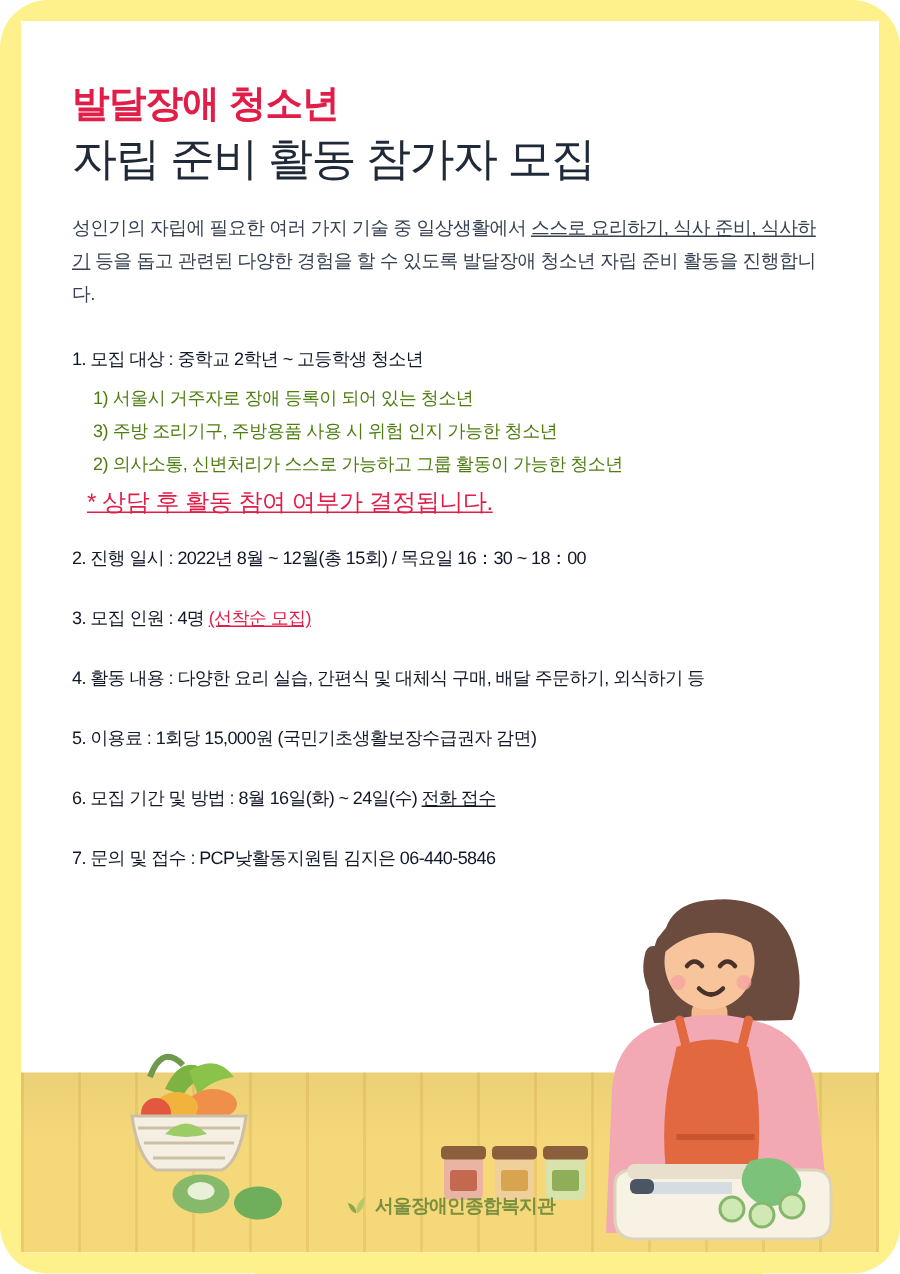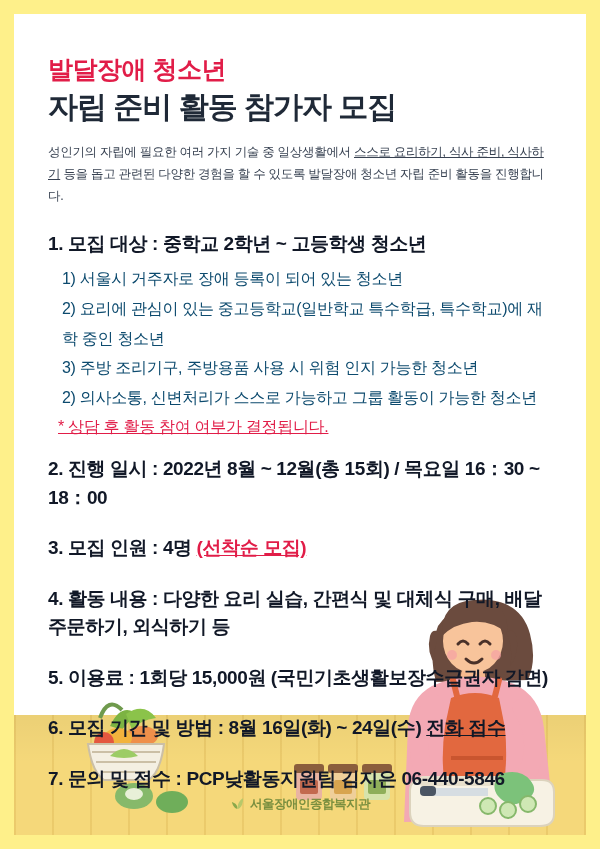--- a/index.html
+++ b/index.html
@@ -7,20 +7,21 @@
     margin: 0; padding: 0;
     width: 600px; height: 849px;
     font-family: "Liberation Sans", sans-serif;
     background: #ffffff;
   }
   .poster {
     position: relative;
     width: 600px; height: 849px;
     background: #fef08a;
     overflow: hidden;
+    border-radius: 32px;
   }
   
   .sheet {
     position: absolute;
     left: 14px; top: 14px;
     width: 572px; height: 821px;
     background: #ffffff;
     overflow: hidden;
   }
   
@@ -41,53 +42,53 @@
   .title-line1 {
     color: #e11d48;
     font-size: 25px;
     font-weight: bold;
     letter-spacing: -0.5px;
     line-height: 1.25;
   }
   .title-line2 {
     color: #1f2937;
     font-size: 30px;
-    font-weight: bold;
+    font-weight: normal;
     letter-spacing: -1px;
     line-height: 1.3;
     margin-top: 2px;
   }
   .intro {
     margin-top: 16px;
     font-size: 12.5px;
     line-height: 1.75;
     color: #374151;
     letter-spacing: -0.3px;
     max-width: 500px;
   }
   .intro .u { text-decoration: underline; }
   .items { margin-top: 22px; }
   .item { margin-bottom: 17px; }
   .item-head {
-    font-size: 19px;
-    font-weight: bold;
+    font-size: 12px;
+    font-weight: normal;
     color: #111827;
     letter-spacing: -0.4px;
     line-height: 1.5;
   }
   .item-head .hl {
     color: #e11d48;
     text-decoration: underline;
   }
   .item-head .u { text-decoration: underline; }
   .sub {
     margin: 6px 0 0 14px;
-    font-size: 16px;
+    font-size: 12px;
     line-height: 1.85;
-    color: #0c4a6e;
+    color: #4d7c0f;
     letter-spacing: -0.3px;
   }
   .note {
     margin: 5px 0 0 10px;
     font-size: 16px;
     color: #e11d48;
     text-decoration: underline;
     letter-spacing: -0.3px;
   }
   .spacer-lg { margin-bottom: 22px; }
@@ -200,21 +201,20 @@
       <div class="title-line2">자립 준비 활동 참가자 모집</div>
 
       <p class="intro"><span>성인기의 자립에 필요한 여러 가지 기술 중 일상생활에서 </span><span class="u">스스로 요리하기, 식사 준비, 식사하기</span><span> 등을 돕고 관련된 다양한 경험을 할 수 있도록 발달장애 청소년 자립 준비 활동을 진행합니다.</span></p>
 
       <div class="items">
 
         <div class="item">
           <div class="item-head"><span>1. 모집 대상 : </span><span>중학교 2학년 ~ 고등학생 청소년</span></div>
           <div class="sub">
             <div>1) 서울시 거주자로 장애 등록이 되어 있는 청소년</div>
-            <div>2) 요리에 관심이 있는 중고등학교(일반학교 특수학급, 특수학교)에 재학 중인 청소년</div>
             <div>3) 주방 조리기구, 주방용품 사용 시 위험 인지 가능한 청소년</div>
             <div>2) 의사소통, 신변처리가 스스로 가능하고 그룹 활동이 가능한 청소년</div>
           </div>
           <div class="note">* 상담 후 활동 참여 여부가 결정됩니다.</div>
         </div>
 
         <div class="item spacer-lg">
           <div class="item-head"><span>2. 진행 일시 : </span><span>2022년 8월 ~ 12월(총 15회) / 목요일 16：30 ~ 18：00</span></div>
         </div>
 

